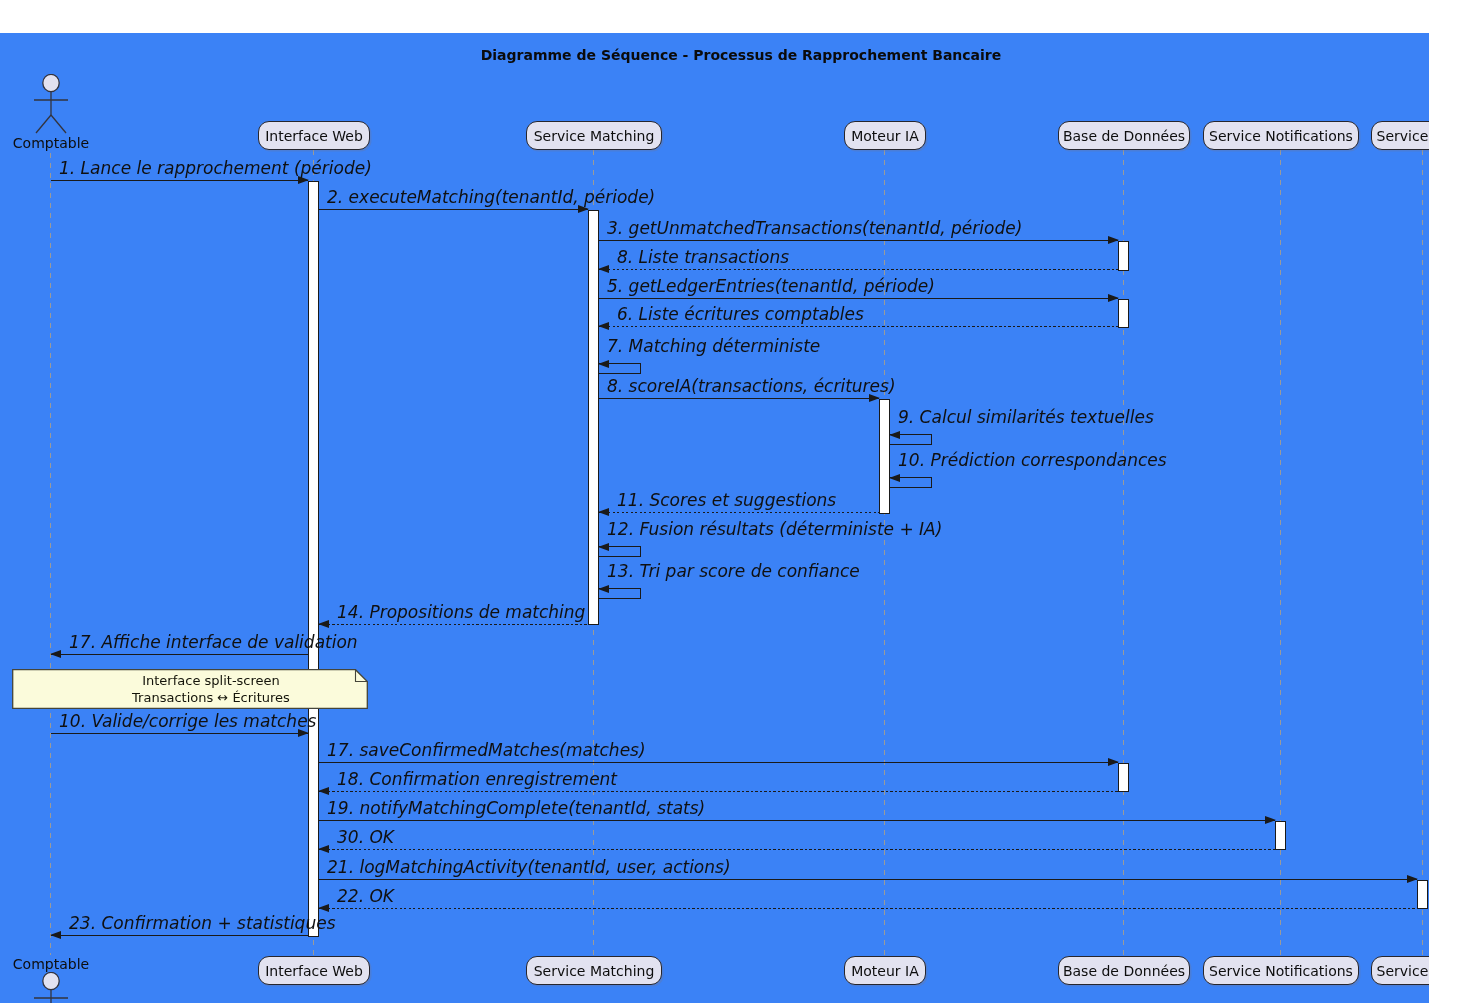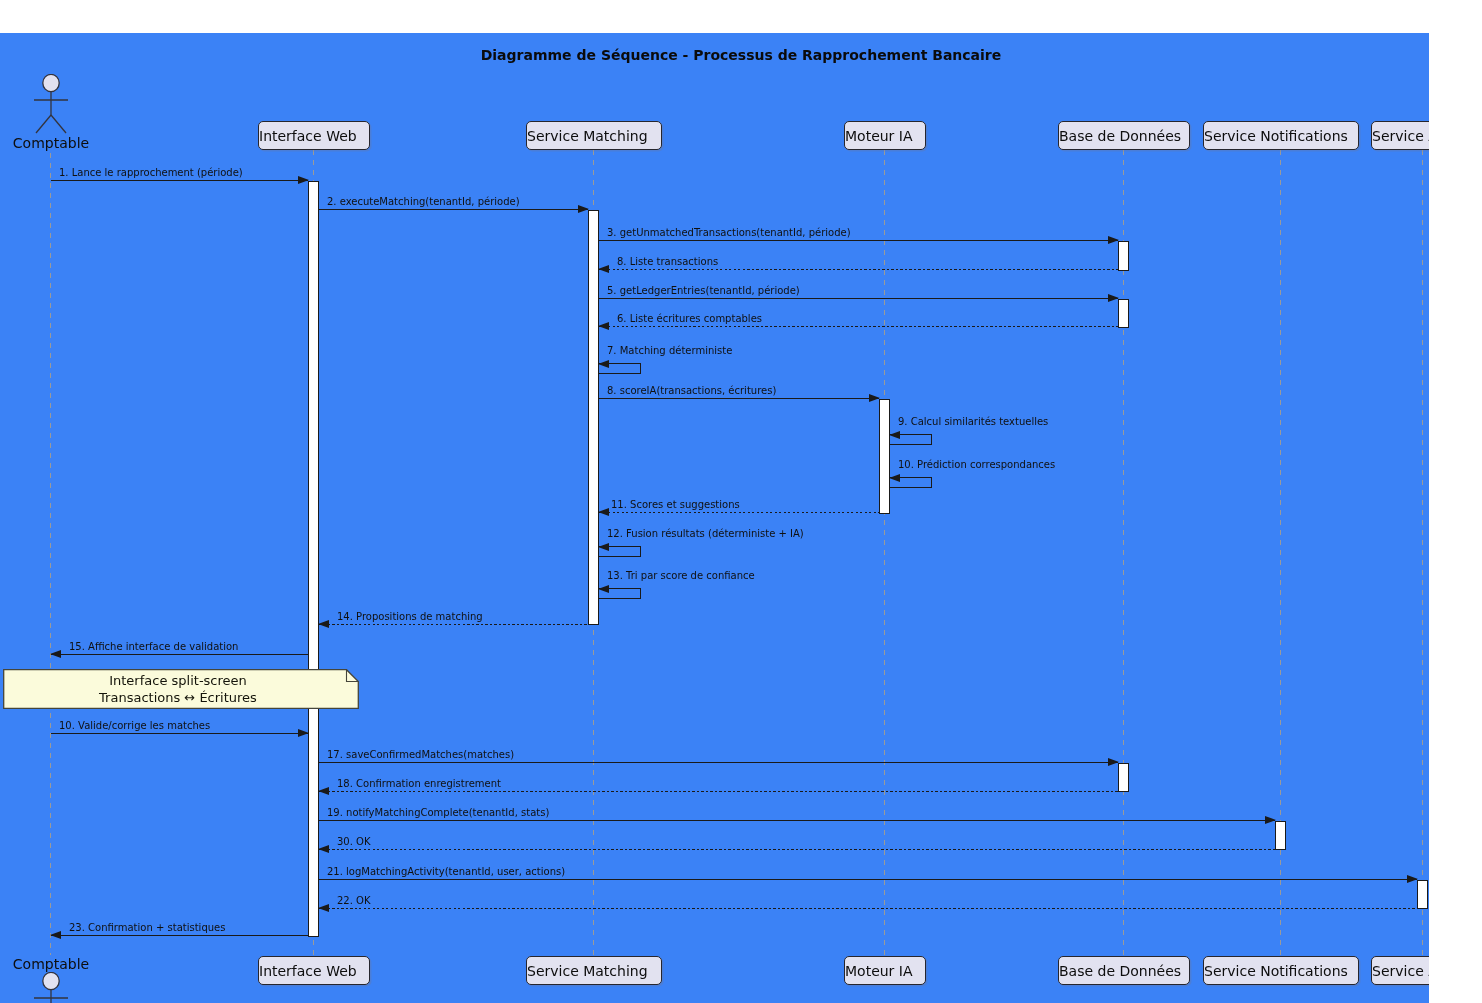--- a/index.html
+++ b/index.html
@@ -12,37 +12,37 @@
   .title {
     position:absolute; left:0; top:14px; width:1482px; text-align:center;
     font-size:14px; font-weight:bold; color:#0b0b0b;
   }
   .lifeline {
     position:absolute; width:1.3px;
     background:repeating-linear-gradient(to bottom,#9a9a9a 0 5px,transparent 5px 10px);
   }
   .pbox {
     position:absolute; height:29px; box-sizing:border-box;
-    background:#E2E2F0; border:1.4px solid #26262e; border-radius:5px;
-    display:flex; align-items:center; justify-content:flex-start;
+    background:#E2E2F0; border:1.4px solid #26262e; border-radius:11px;
+    display:flex; align-items:center; justify-content:center;
     font-size:14px; color:#0d0d0d; box-shadow:1.5px 1.5px 0 rgba(120,120,140,0.28);
     white-space:nowrap;
   }
   .bar {
     position:absolute; width:11px; box-sizing:border-box;
     background:#ffffff; border:1.3px solid #1a1a1a;
   }
   .msg { position:absolute; height:0; }
   .msg .line { position:absolute; left:0; right:0; top:-1px; height:1.4px; background:#1a1a1a; }
   .msg.ret .line { background:repeating-linear-gradient(to right,#1a1a1a 0 2px,transparent 2px 4.5px); }
   .ah { position:absolute; width:0; height:0; top:-5.5px;
         border-top:4.5px solid transparent; border-bottom:4.5px solid transparent; }
   .ah.r { right:-1px; border-left:11px solid #1a1a1a; }
   .ah.l { left:-1px;  border-right:11px solid #1a1a1a; }
-  .lbl { position:absolute; bottom:3px; white-space:nowrap; font-size:10px; color:#101010; }
+  .lbl { position:absolute; bottom:3px; white-space:nowrap; font-size:17px; color:#101010;font-style:italic; }
   .selfmsg { position:absolute; }
   .selfmsg .loop { position:absolute; left:0; top:0; width:42px; height:11px; box-sizing:border-box;
     border:1.4px solid #1a1a1a; border-left:none; }
   .selfmsg .ah { top:auto; bottom:-4.5px; left:-1px; border-right:11px solid #1a1a1a; }
   .selfmsg .lbl { bottom:calc(100% + 7px); left:8px; }
   .note { position:absolute; font-size:13px; }
   .note svg { position:absolute; left:0; top:0; }
   .note .note-text {
     position:absolute; left:0; top:0; right:0; bottom:0;
     display:flex; flex-direction:column; align-items:center; justify-content:center;
@@ -119,41 +119,41 @@
     <div class="lbl">9. Calcul similarités textuelles</div>
     <div class="loop"></div>
     <div class="ah"></div>
   </div>
   <div class="selfmsg" style="left:890px;top:444px;">
     <div class="lbl">10. Prédiction correspondances</div>
     <div class="loop"></div>
     <div class="ah"></div>
   </div>
   <div class="msg ret" style="left:599px;top:480px;width:280px;">
-    <div class="lbl" style="left:12px">11. Scores et suggestions</div>
+    <div class="lbl" style="left:18px">11. Scores et suggestions</div>
     <div class="line"></div>
       <div class="ah l"></div>
   </div>
   <div class="selfmsg" style="left:599px;top:513px;">
     <div class="lbl">12. Fusion résultats (déterministe + IA)</div>
     <div class="loop"></div>
     <div class="ah"></div>
   </div>
   <div class="selfmsg" style="left:599px;top:555px;">
     <div class="lbl">13. Tri par score de confiance</div>
     <div class="loop"></div>
     <div class="ah"></div>
   </div>
   <div class="msg ret" style="left:319px;top:592px;width:269px;">
     <div class="lbl" style="left:18px">14. Propositions de matching</div>
     <div class="line"></div>
       <div class="ah l"></div>
   </div>
   <div class="msg" style="left:51px;top:622px;width:257px;">
-    <div class="lbl" style="left:18px">15. Affiche interface de validation</div>
+    <div class="lbl" style="left:18px">17. Affiche interface de validation</div>
     <div class="line"></div>
       <div class="ah l"></div>
   </div>
   <div class="msg" style="left:51px;top:701px;width:257px;">
     <div class="lbl" style="left:8px">10. Valide/corrige les matches</div>
     <div class="line"></div>
       <div class="ah r"></div>
   </div>
   <div class="msg" style="left:319px;top:730px;width:799px;">
     <div class="lbl" style="left:8px">17. saveConfirmedMatches(matches)</div>
@@ -185,21 +185,21 @@
     <div class="line"></div>
       <div class="ah l"></div>
   </div>
   <div class="msg" style="left:51px;top:903px;width:257px;">
     <div class="lbl" style="left:18px">23. Confirmation + statistiques</div>
     <div class="line"></div>
       <div class="ah l"></div>
   </div>
 
 
-  <div class="note" style="left:3px;top:636px;width:356px;height:40px;">
+  <div class="note" style="left:12px;top:636px;width:356px;height:40px;padding-left:48px;">
     <svg width="356" height="40">
       <path d="M0.7 0.7 H343.5 L355.3 12.5 V39.3 H0.7 Z" fill="#FBFBDB" stroke="#45453A" stroke-width="1.3"></path>
       <path d="M343.5 0.7 V12.5 H355.3" fill="none" stroke="#45453A" stroke-width="1.1"></path>
     </svg>
     <div class="note-text">
       <span>Interface split-screen</span>
       <span>Transactions ↔ Écritures</span>
     </div>
   </div>
 

